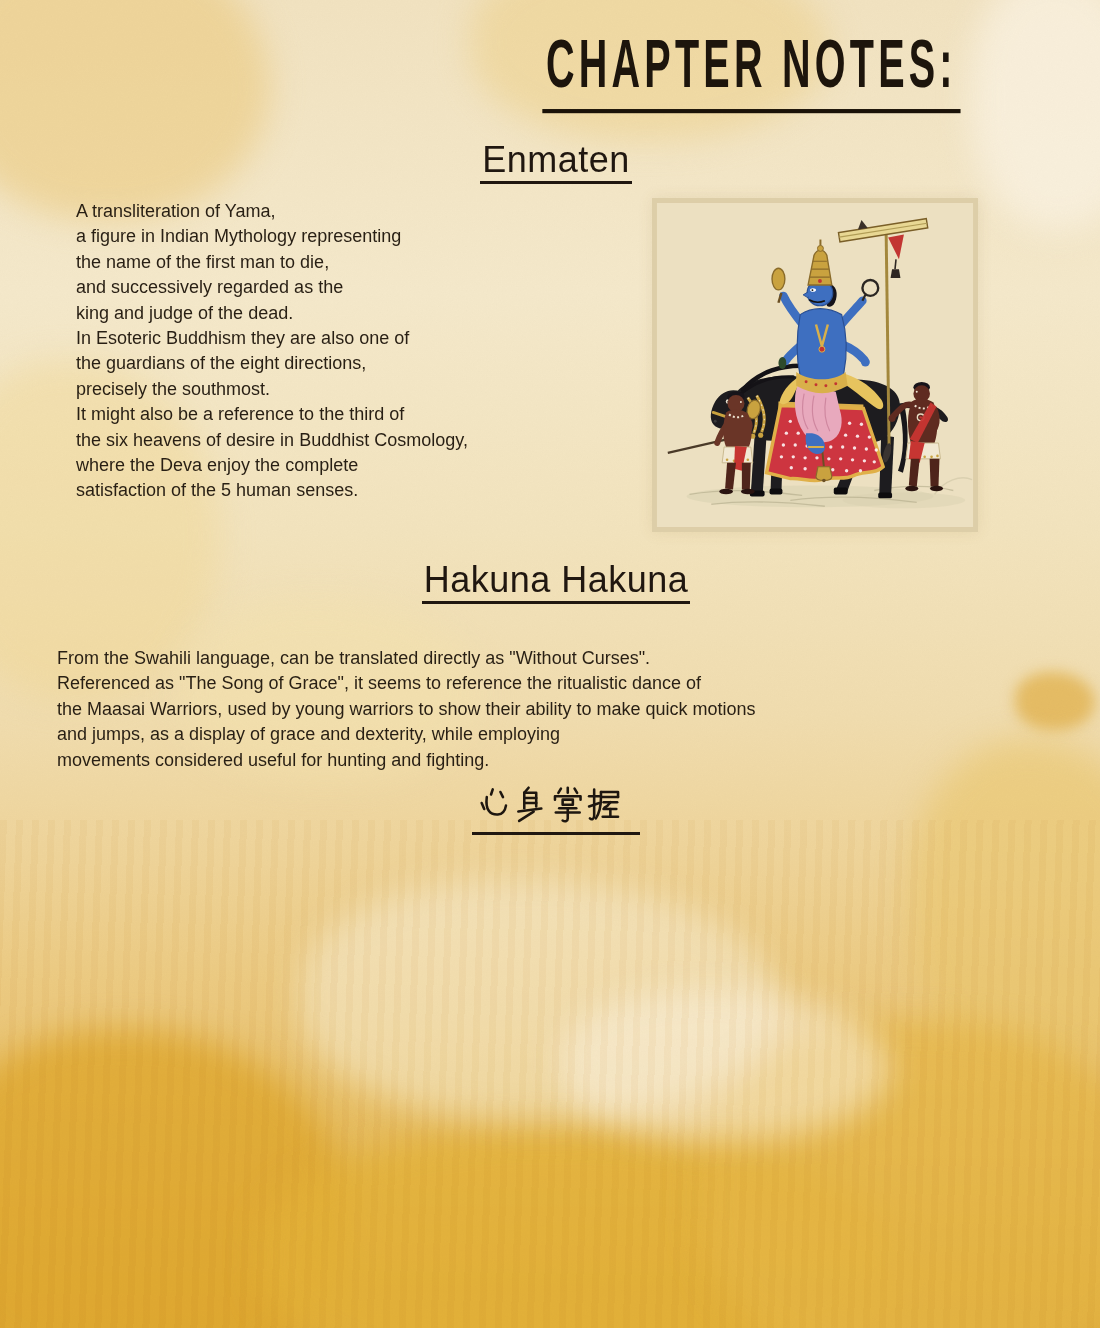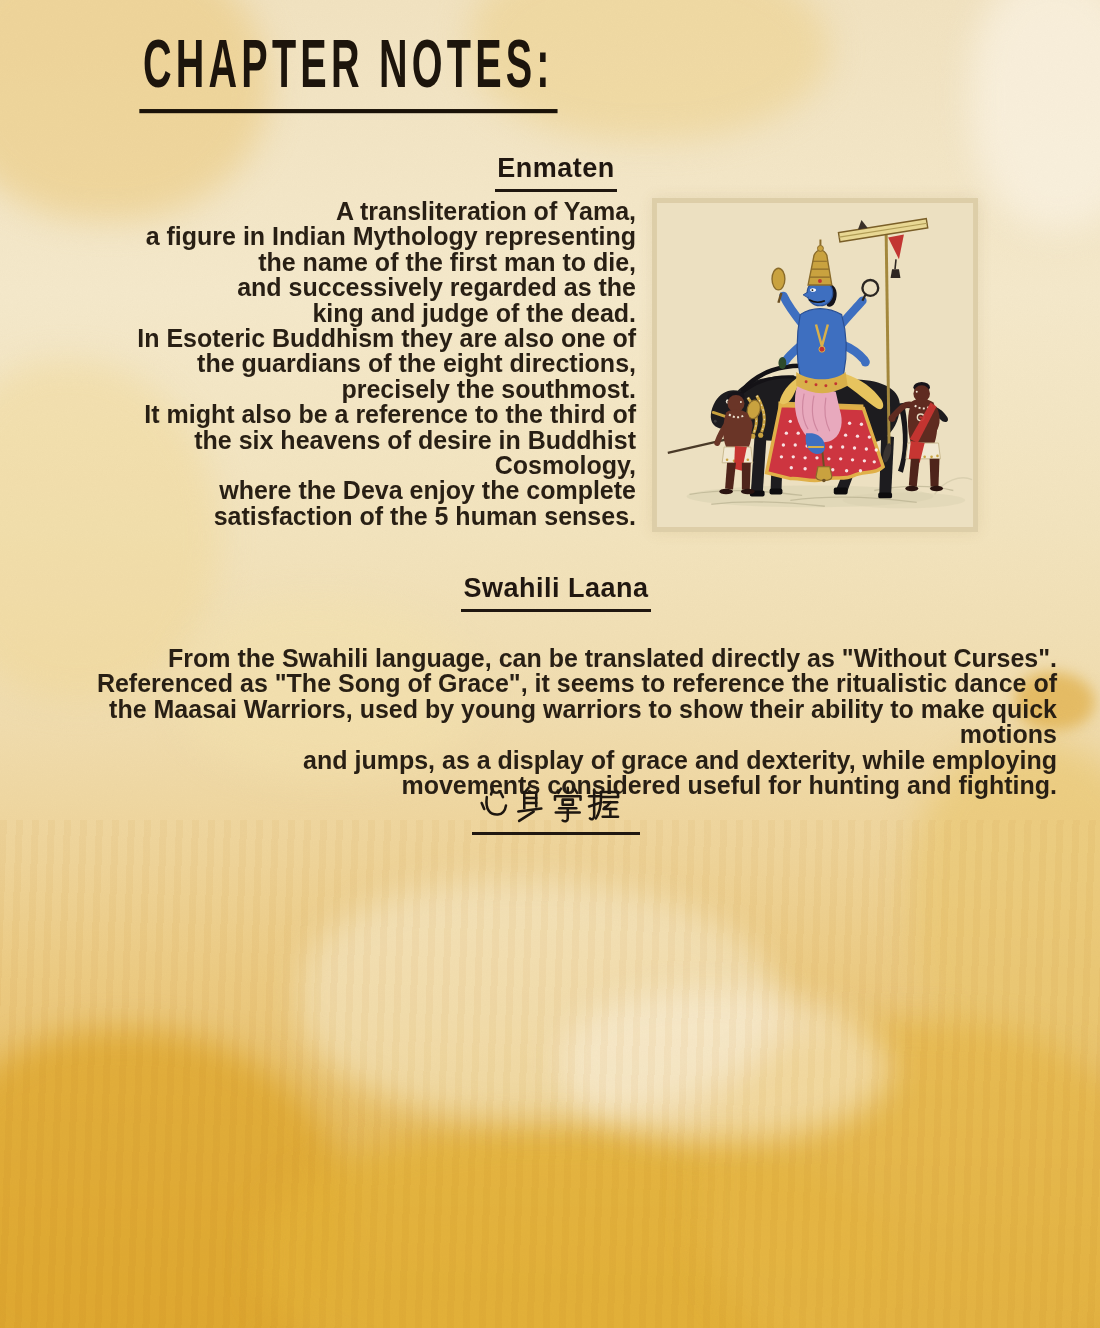--- a/index.html
+++ b/index.html
@@ -28,41 +28,40 @@
   .st-cr2  { left:560px;  top:990px;   width:330px; height:150px; background:rgba(249,241,222,.55); }
   .st-mid  { left:180px;  top:600px;   width:300px; height:180px; background:rgba(243,227,172,.45); }
   .streaks {
     position:absolute; left:0; top:820px; width:1100px; height:508px;
     background:repeating-linear-gradient(92deg, rgba(205,152,50,.06) 0 7px, rgba(255,255,255,0) 7px 16px);
     mix-blend-mode:multiply; pointer-events:none;
   }
   .grain { position:absolute; left:0; top:0; mix-blend-mode:multiply; opacity:.55; pointer-events:none; }
 
   
-  .title-wrap { position:absolute; left:0; top:30px; width:1100px; text-align:left; z-index:5; }
+  .title-wrap { position:absolute; left:0; top:30px; width:1100px; text-align:right; z-index:5; }
   .title {
     display:inline-block;
     font-size:66px; font-weight:700; letter-spacing:7px; line-height:64px;
     color:#1d150c;
     padding:0 6px 12px 6px;
     border-bottom:4px solid #1a1208;
     transform:scale(.60,1.04); transform-origin:center top;
     white-space:nowrap;
   }
   .h2-wrap { position:absolute; width:1100px; left:6px; text-align:center; z-index:5; }
   .h2 {
-    display:inline-block; font-size:27px; font-weight:700; line-height:36px;
+    display:inline-block; font-size:36px; font-weight:400; line-height:36px;
     color:#201710; padding:0 2px 3px 2px; border-bottom:3px solid #201710;
     letter-spacing:.5px;
-    margin-top:8px;
   }
   .notes {
     position:absolute; z-index:5;
-    font-size:25px; line-height:25.4px; text-align:right;
-    white-space:pre-line; color:#281f14;font-weight:bold;
+    font-size:18px; line-height:25.4px; text-align:left;
+    white-space:pre-line; color:#281f14;
   }
   .p-enmaten { left:76px;  top:199px; width:560px; }
   .p-hakuna  { left:57px;  top:646px; width:1000px; }
   .p-kanji   { left:203px; top:836px; width:700px; }
 
   .kanji-wrap { position:absolute; left:6px; top:786px; width:1100px; text-align:center; z-index:5; }
   .kanji-box { display:inline-block; padding:0 16px 4px 2px; border-bottom:3px solid #201710; }
   .kanji-hidden { position:absolute; width:1px; height:1px; overflow:hidden; clip:rect(0 0 0 0); white-space:nowrap; }
 
   .figure {
@@ -337,21 +336,21 @@
         <path d="M262,246 L276,248 L271,268 L260,264 Z" fill="#c73532"></path>
         <path d="M262,264 L260,291 L268,292 L271,264 Z" fill="#4f241b"></path>
         <path d="M281,264 L282,292 L290,292 L291,264 Z" fill="#4f241b"></path>
         <ellipse cx="263" cy="294" rx="6.6" ry="2.8" fill="#2a1410"></ellipse>
         <ellipse cx="288" cy="294" rx="6.6" ry="2.8" fill="#2a1410"></ellipse>
       </g>
     </svg>
   </figure>
 
   <div class="h2-wrap" style="top:562px">
-    <span class="h2">Swahili Laana</span>
+    <span class="h2">Hakuna Hakuna</span>
   </div>
   <p class="notes p-hakuna">From the Swahili language, can be translated directly as "Without Curses".
 Referenced as "The Song of Grace", it seems to reference the ritualistic dance of
 the Maasai Warriors, used by young warriors to show their ability to make quick motions
 and jumps, as a display of grace and dexterity, while employing
 movements considered useful for hunting and fighting.</p>
 
   <div class="kanji-wrap">
     <span class="kanji-box">
       <span class="kanji-hidden">心身掌握</span>

